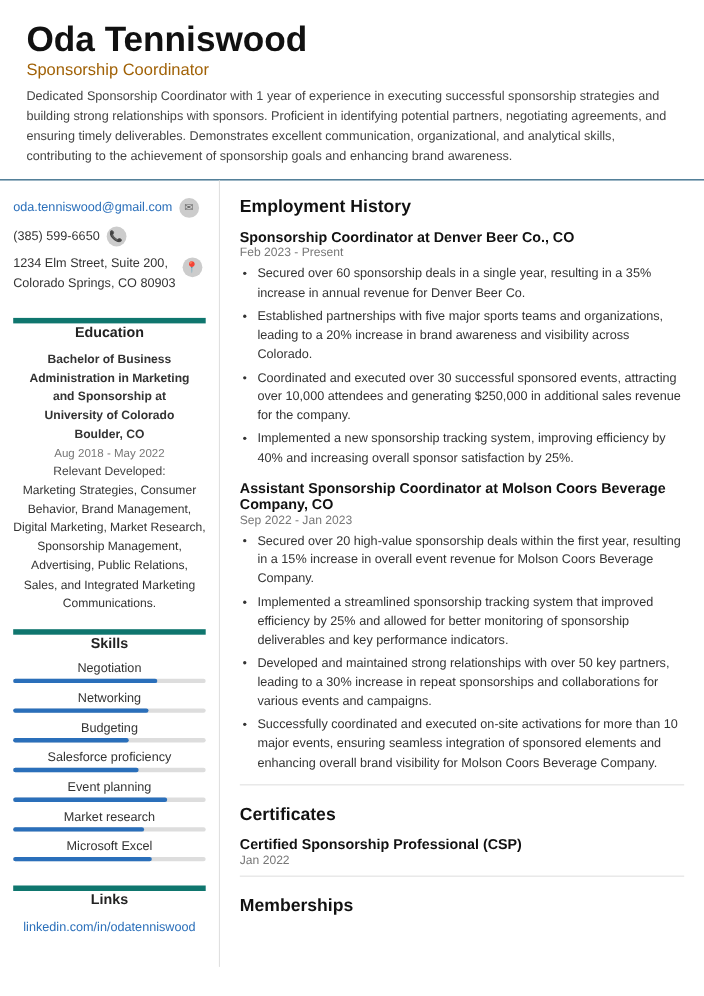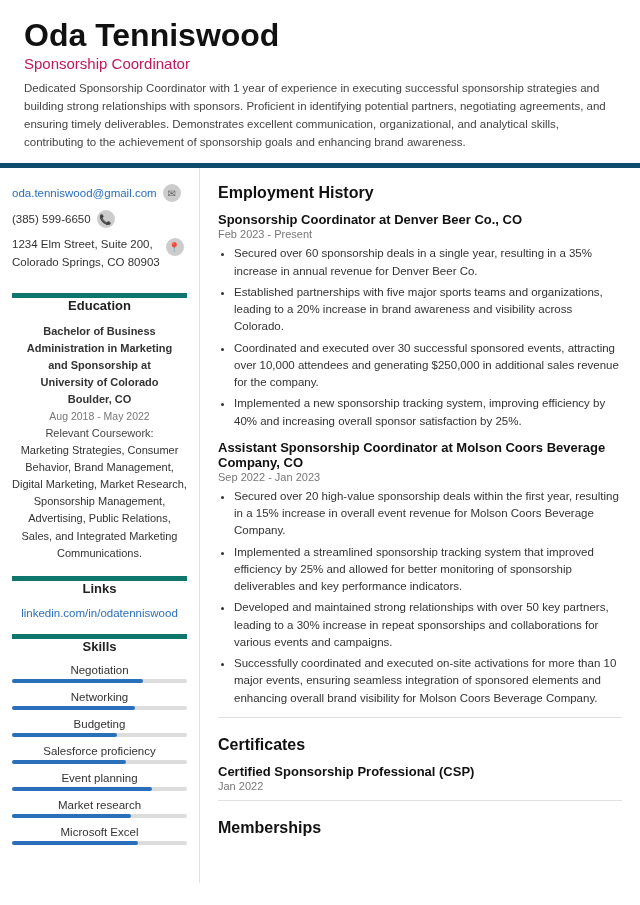--- a/index.html
+++ b/index.html
@@ -12,31 +12,31 @@
       min-height: 905px;
     }
     .resume {
       width: 640px;
       min-height: 905px;
       background: #fff;
     }
     
     .header {
       padding: 18px 24px 12px 24px;
-      border-bottom: 5px solid #0c4a6e;
+      border-bottom: 1px solid #0c4a6e;
     }
     .header-name {
       font-size: 32px;
       font-weight: bold;
       color: #111;
       line-height: 1.1;
     }
     .header-title {
       font-size: 15px;
-      color: #be185d;
+      color: #a16207;
       margin-top: 2px;
       font-weight: normal;
     }
     .header-summary {
       font-size: 11.5px;
       color: #444;
       margin-top: 8px;
       line-height: 1.55;
     }
 
@@ -232,76 +232,76 @@
 
       <div class="sidebar-section">
         <div class="section-heading">Education</div>
         <div class="edu-text">
           <span class="edu-bold">Bachelor of Business</span><br>
           <span class="edu-bold">Administration in Marketing</span><br>
           <span class="edu-bold">and Sponsorship at</span><br>
           <span class="edu-bold">University of Colorado</span><br>
           <span class="edu-bold">Boulder, CO</span><br>
           <span class="edu-date">Aug 2018 - May 2022</span><br>
-          <span class="edu-coursework-label">Relevant Coursework:</span><br>
+          <span class="edu-coursework-label">Relevant Developed:</span><br>
           <span>Marketing Strategies, Consumer Behavior, Brand Management, Digital Marketing, Market Research, Sponsorship Management, Advertising, Public Relations, Sales, and Integrated Marketing Communications.</span>
         </div>
+      </div>
+
+      <div class="sidebar-section skills-section">
+        <div class="section-heading">Skills</div>
+        <div id="skills-container">
+            <div class="skill-item">
+    <div class="skill-name">Negotiation</div>
+    <div class="skill-bar-bg">
+      <div class="skill-bar-fill" style="width:75%"></div>
+    </div>
+  </div>
+            <div class="skill-item">
+    <div class="skill-name">Networking</div>
+    <div class="skill-bar-bg">
+      <div class="skill-bar-fill" style="width:70%"></div>
+    </div>
+  </div>
+            <div class="skill-item">
+    <div class="skill-name">Budgeting</div>
+    <div class="skill-bar-bg">
+      <div class="skill-bar-fill" style="width:60%"></div>
+    </div>
+  </div>
+            <div class="skill-item">
+    <div class="skill-name">Salesforce proficiency</div>
+    <div class="skill-bar-bg">
+      <div class="skill-bar-fill" style="width:65%"></div>
+    </div>
+  </div>
+            <div class="skill-item">
+    <div class="skill-name">Event planning</div>
+    <div class="skill-bar-bg">
+      <div class="skill-bar-fill" style="width:80%"></div>
+    </div>
+  </div>
+            <div class="skill-item">
+    <div class="skill-name">Market research</div>
+    <div class="skill-bar-bg">
+      <div class="skill-bar-fill" style="width:68%"></div>
+    </div>
+  </div>
+            <div class="skill-item">
+    <div class="skill-name">Microsoft Excel</div>
+    <div class="skill-bar-bg">
+      <div class="skill-bar-fill" style="width:72%"></div>
+    </div>
+  </div>
+          </div>
       </div>
 
       <div class="sidebar-section links-section">
         <div class="section-heading">Links</div>
         <a href="#">linkedin.com/in/odatenniswood</a>
-      </div>
-
-      <div class="sidebar-section skills-section">
-        <div class="section-heading">Skills</div>
-        <div id="skills-container">
-            <div class="skill-item">
-    <div class="skill-name">Negotiation</div>
-    <div class="skill-bar-bg">
-      <div class="skill-bar-fill" style="width:75%"></div>
-    </div>
-  </div>
-            <div class="skill-item">
-    <div class="skill-name">Networking</div>
-    <div class="skill-bar-bg">
-      <div class="skill-bar-fill" style="width:70%"></div>
-    </div>
-  </div>
-            <div class="skill-item">
-    <div class="skill-name">Budgeting</div>
-    <div class="skill-bar-bg">
-      <div class="skill-bar-fill" style="width:60%"></div>
-    </div>
-  </div>
-            <div class="skill-item">
-    <div class="skill-name">Salesforce proficiency</div>
-    <div class="skill-bar-bg">
-      <div class="skill-bar-fill" style="width:65%"></div>
-    </div>
-  </div>
-            <div class="skill-item">
-    <div class="skill-name">Event planning</div>
-    <div class="skill-bar-bg">
-      <div class="skill-bar-fill" style="width:80%"></div>
-    </div>
-  </div>
-            <div class="skill-item">
-    <div class="skill-name">Market research</div>
-    <div class="skill-bar-bg">
-      <div class="skill-bar-fill" style="width:68%"></div>
-    </div>
-  </div>
-            <div class="skill-item">
-    <div class="skill-name">Microsoft Excel</div>
-    <div class="skill-bar-bg">
-      <div class="skill-bar-fill" style="width:72%"></div>
-    </div>
-  </div>
-          </div>
       </div>
 
     </div>
 
     <div class="content">
 
       <div class="content-section">
         <div class="content-section-heading">Employment History</div>
         <div id="jobs-container">
             <div>

